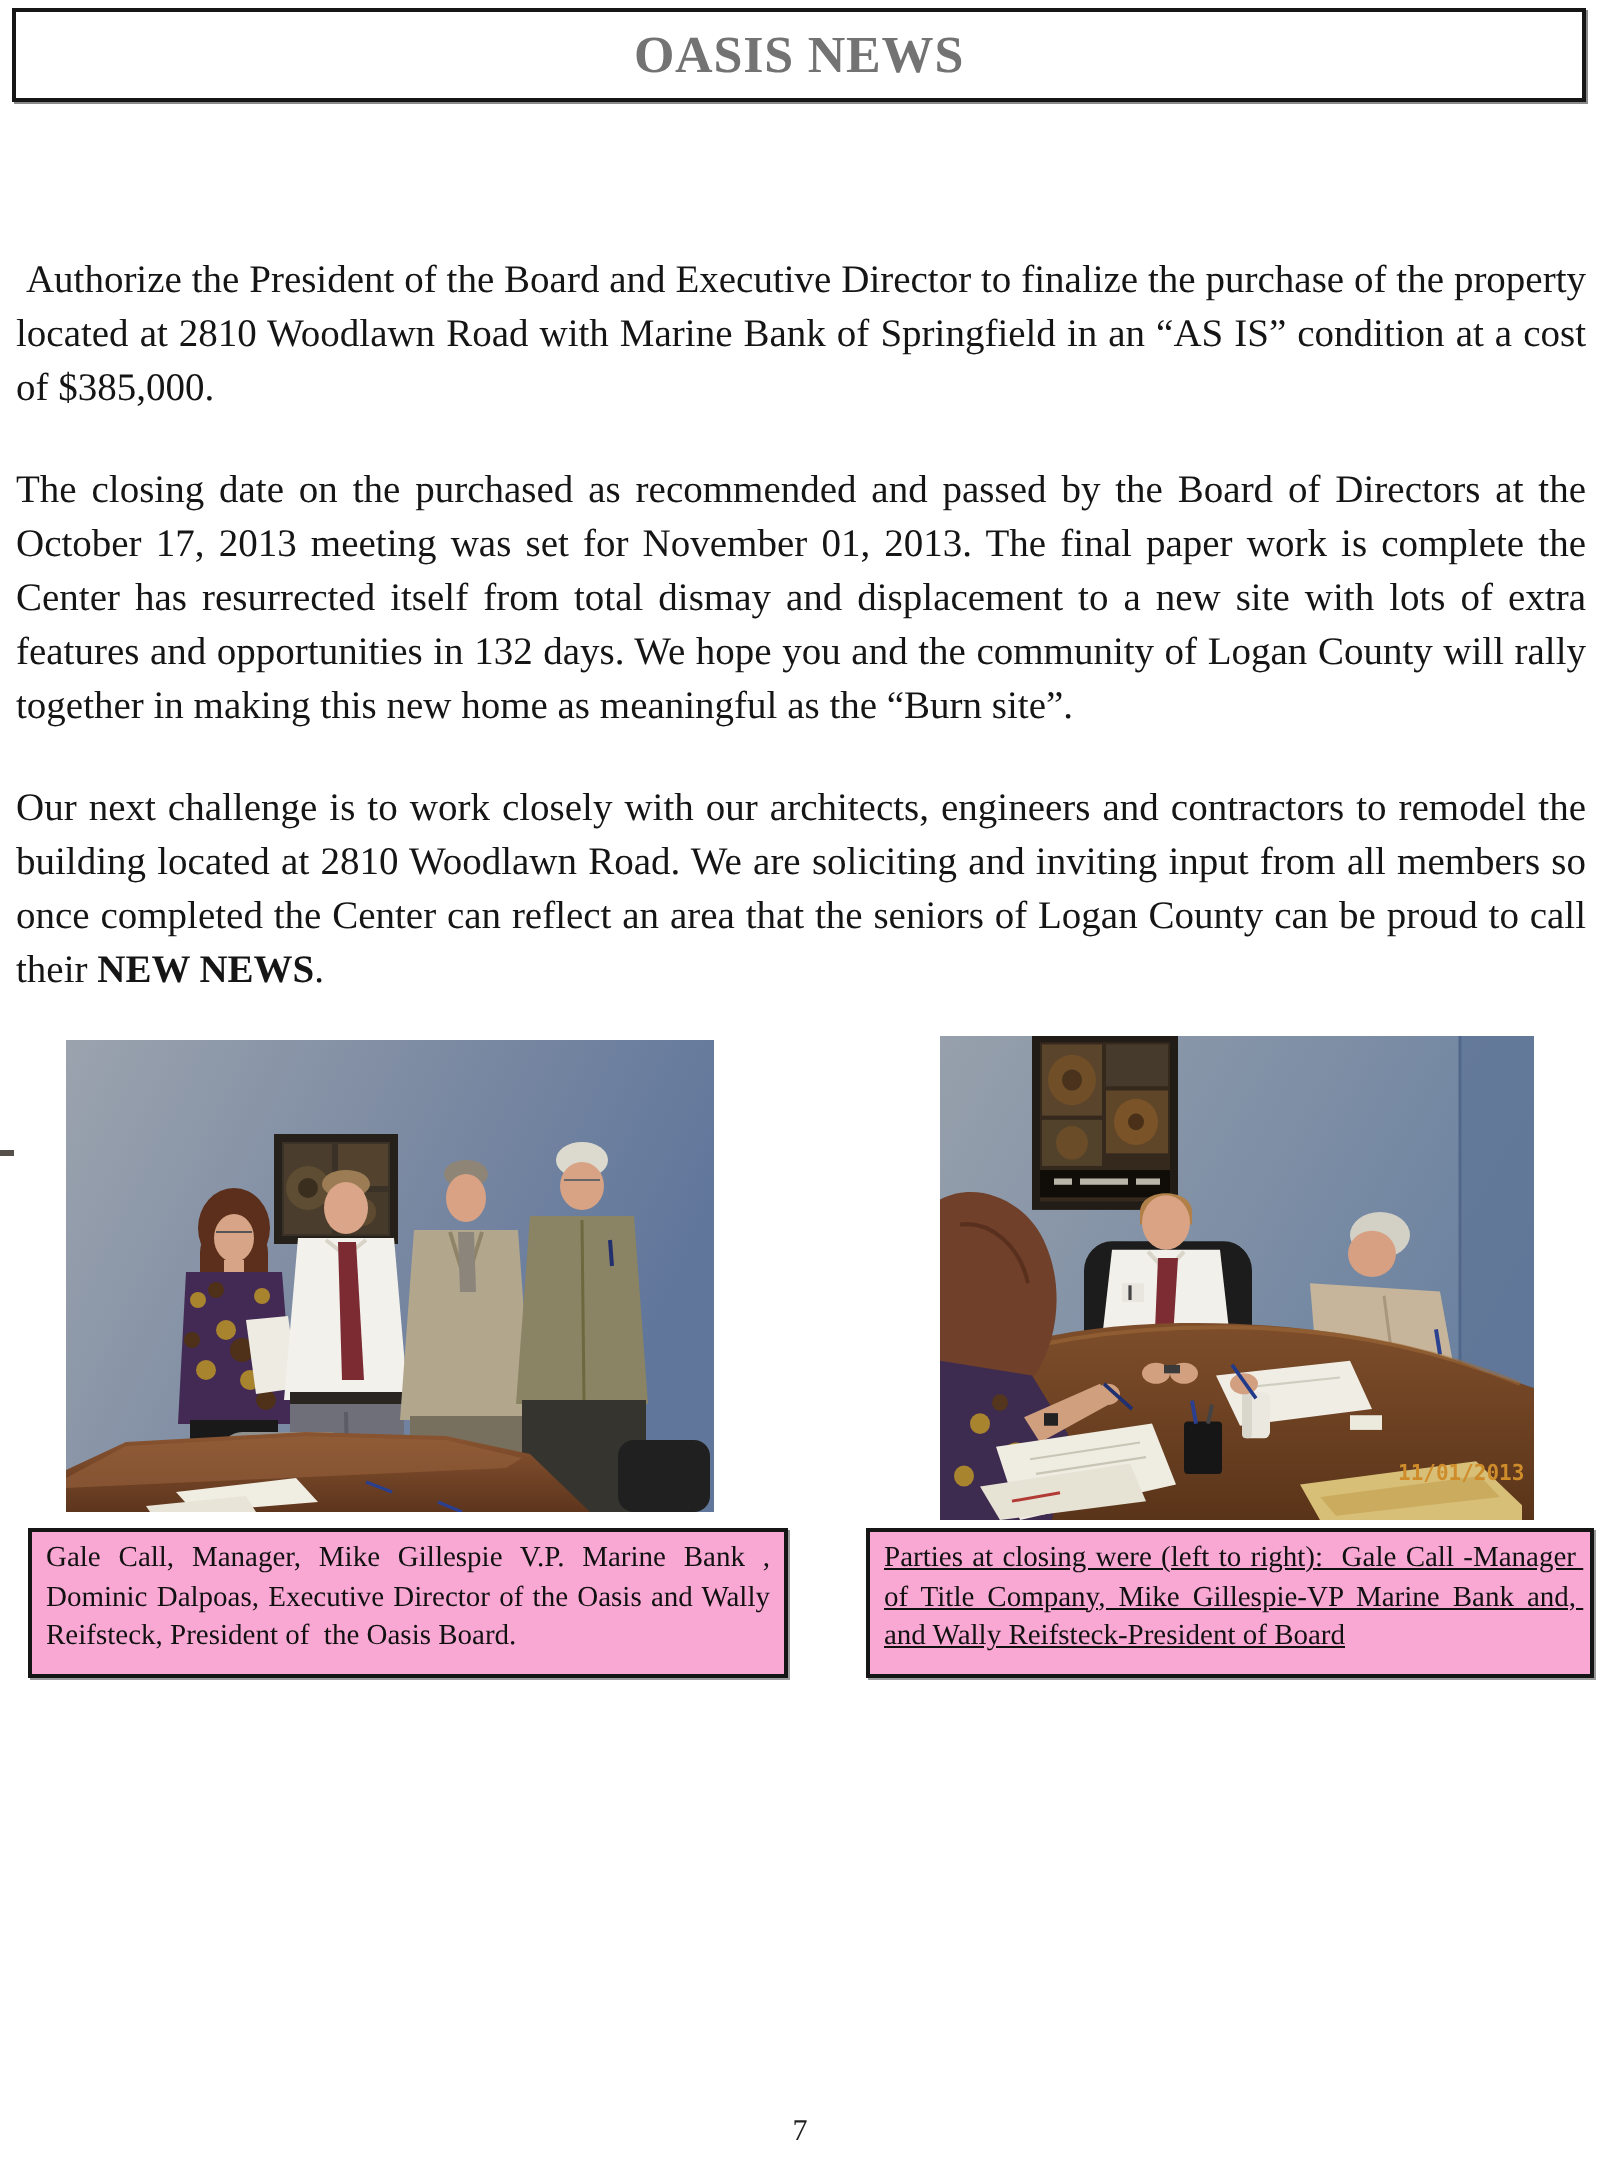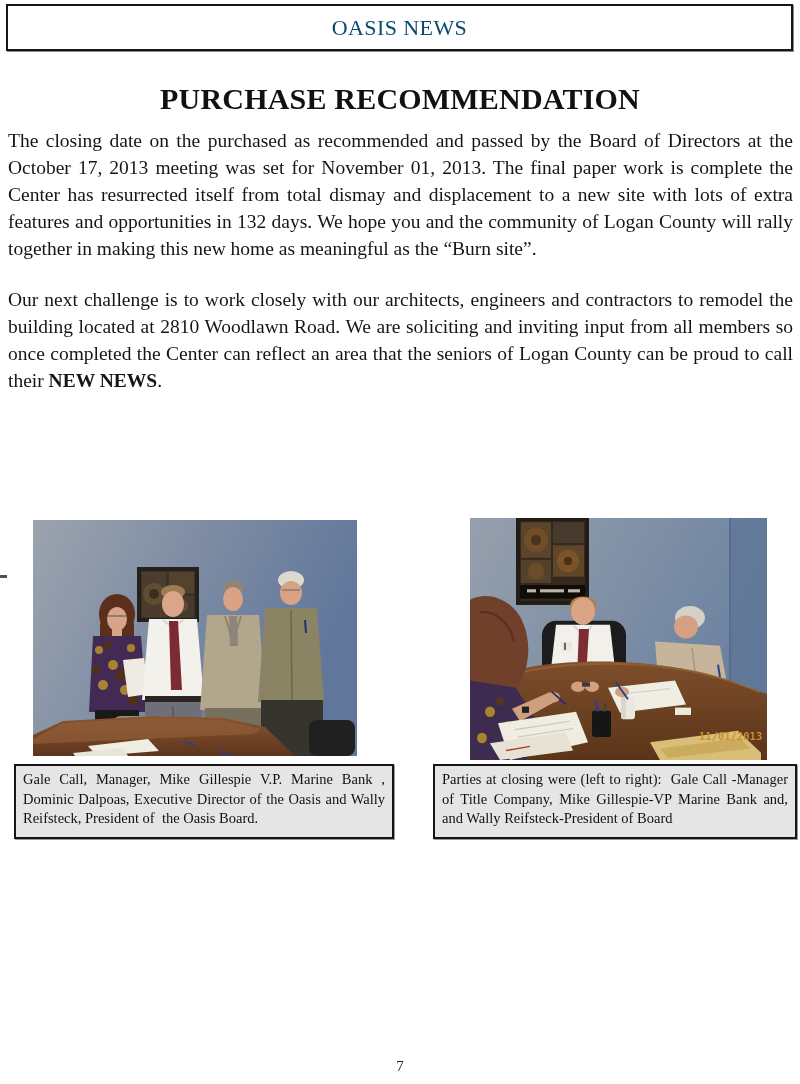--- a/index.html
+++ b/index.html
@@ -8,21 +8,21 @@
     position:relative; width:800px; height:1084px; background:#ffffff;
     font-family:"Liberation Serif","DejaVu Serif",serif; color:#1a1a1a;
     overflow:hidden; margin:0 auto;
   }
   .header-box {
     position:absolute; left:6px; top:4px; width:787px; height:47px;
     border:2px solid #161616; box-shadow:1px 1px 0 #8a8a8a;
     display:flex; align-items:center; justify-content:center;
   }
   .header-title {
-    font-size:22px; font-weight:normal; letter-spacing:0.4px; color:#0c4a6e;
+    font-size:26px; font-weight:bold; letter-spacing:0.4px; color:#737373;
   }
   .article-title {
     position:absolute; top:82px; left:0; width:100%;
     text-align:center; font-size:30px; font-weight:bold; color:#111;
     letter-spacing:0.2px;
   }
   .body-text {
     position:absolute; top:127px; left:8px; width:785px;
   }
   .body-text p {
@@ -30,25 +30,25 @@
     margin-bottom:24px; white-space:pre-wrap; color:#151515;
   }
   .photo-figure { position:absolute; }
   .photo-figure svg { display:block; width:100%; height:100%; }
   .fig-left  { left:33px;  top:520px; width:324px; height:236px; }
   .fig-right { left:470px; top:518px; width:297px; height:242px; }
   .caption-box {
     position:absolute; top:764px; border:2px solid #151515;
     padding:4px 7px; font-size:14.5px; line-height:19.5px;
     text-align:justify; white-space:pre-wrap; color:#111;
-    background:#e5e5e5; height:75px; overflow:hidden;
+    background:#f9a8d4; height:75px; overflow:hidden;
     box-shadow:1px 1px 0 #9a9a9a;
   }
   .caption-left  { left:14px;  width:380px; }
-  .caption-right { left:433px; width:364px; }
+  .caption-right { left:433px; width:364px;text-decoration:underline; }
   .page-number {
     position:absolute; top:1058px; left:0; width:100%;
     text-align:center; font-size:15px; color:#222;
   }
   .stray-mark {
     position:absolute; left:0; top:575px; width:7px; height:3px;
     background:#55504a;
   }
   .date-stamp-text {
     font-family:"DejaVu Sans Mono",monospace; font-weight:bold;
@@ -56,23 +56,23 @@
 </style>
 </head>
 <body>
 
 <div class="page">
 
   <div class="header-box">
     <span class="header-title">OASIS NEWS</span>
   </div>
 
-  <h1 class="article-title">PURCHASE RECOMMENDATION</h1>
 
   <div class="body-text">
+    <p> Authorize the President of the Board and Executive Director to finalize the purchase of the property located at 2810 Woodlawn Road with Marine Bank of Springfield in an “AS IS” condition at a cost of $385,000.</p>
     <p>The closing date on the purchased as recommended and passed by the Board of Directors at the October 17, 2013 meeting was set for November 01, 2013. The final paper work is complete the Center has resurrected itself from total dismay and displacement to a new site with lots of extra features and opportunities in 132 days. We hope you and the community of Logan County will rally together in making this new home as meaningful as the “Burn site”.</p>
     <p><span>Our next challenge is to work closely with our architects, engineers and contractors to remodel the building located at 2810 Woodlawn Road. We are soliciting and inviting input from all members so once completed the Center can reflect an area that the seniors of Logan County can be proud to call their </span><b>NEW NEWS</b><span>.</span></p>
   </div>
 
   <span class="stray-mark"></span>
 
   <figure class="photo-figure fig-left">
     <svg viewBox="0 0 324 236" preserveAspectRatio="none" aria-hidden="true">
       <defs>
         <linearGradient id="wallL" x1="0" y1="0" x2="1" y2="0.35">

